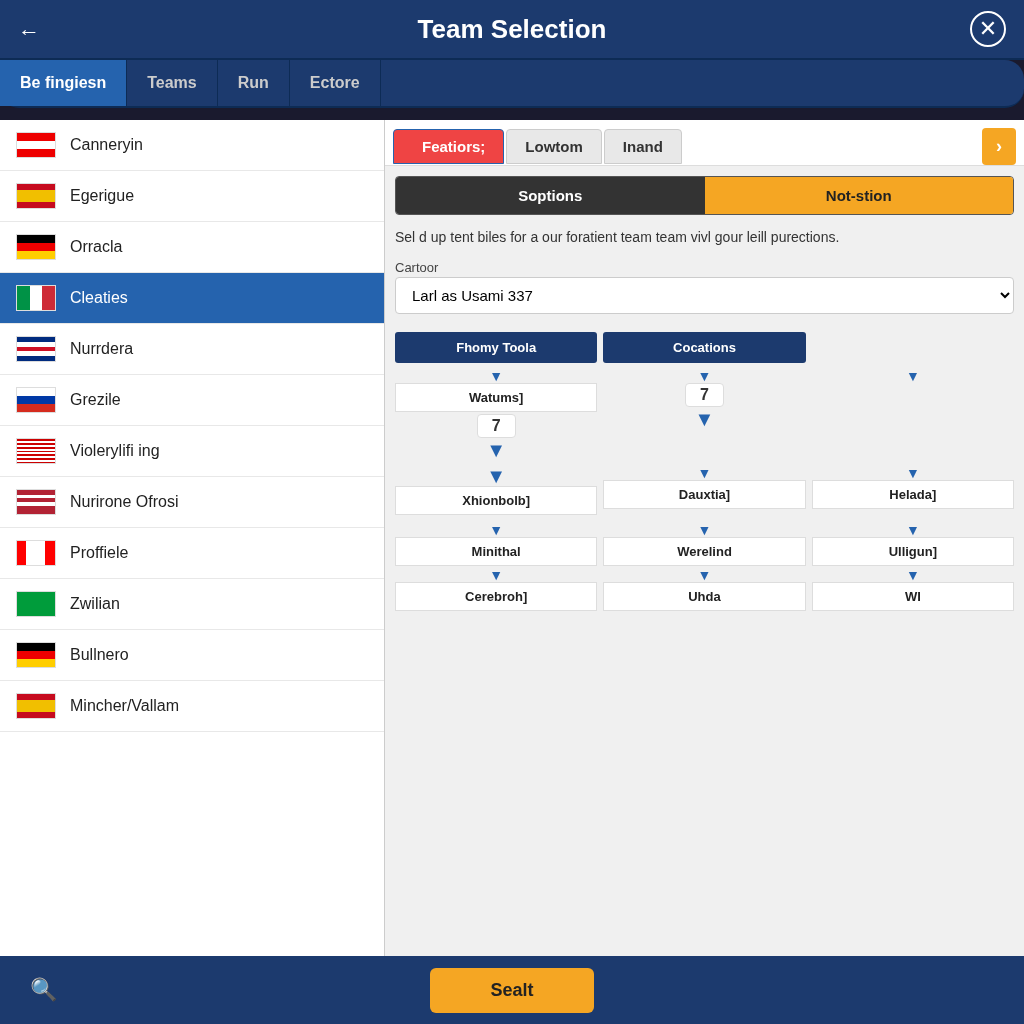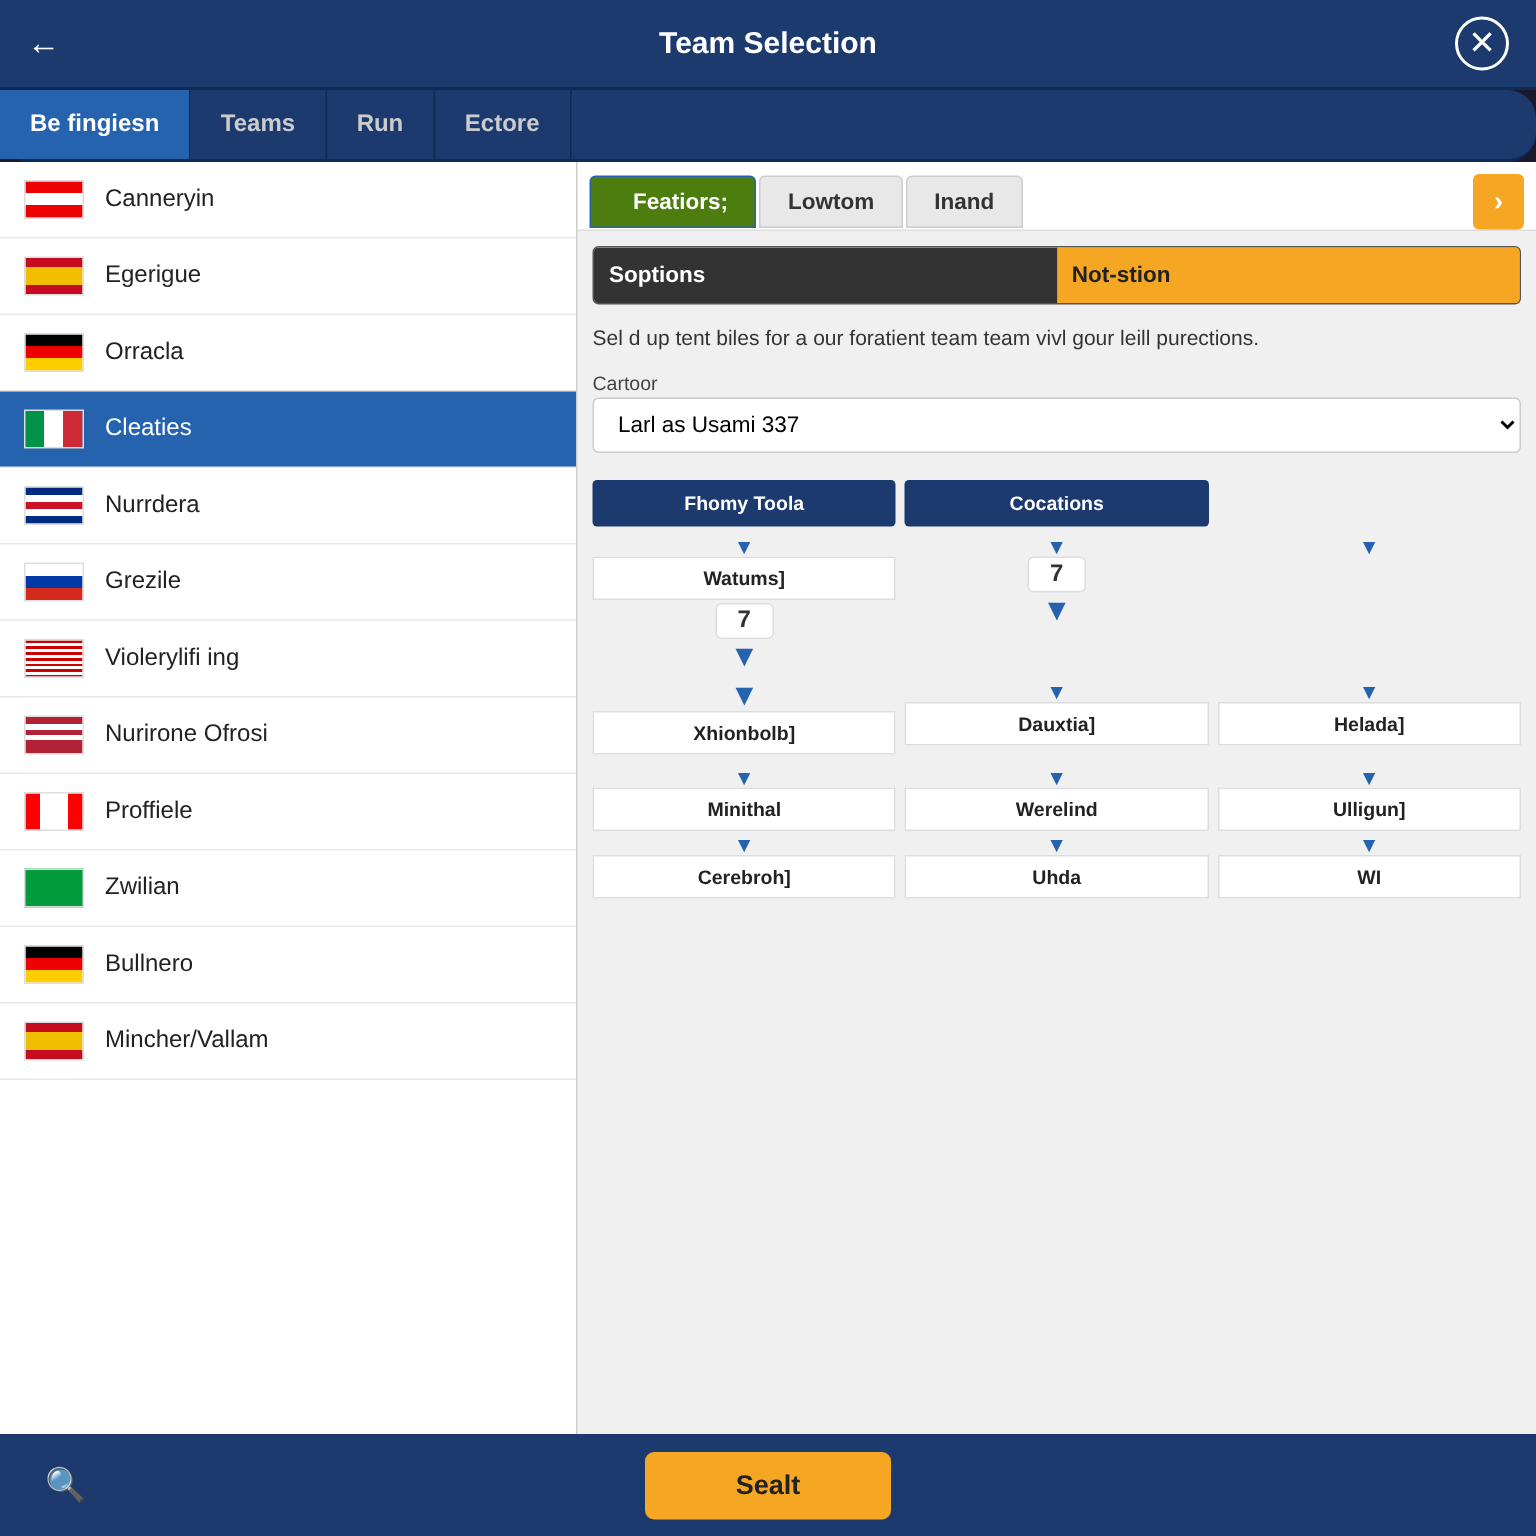--- a/index.html
+++ b/index.html
@@ -17,21 +17,21 @@
       background: #1c3a6e;
       display: flex;
       align-items: center;
       justify-content: center;
       height: 60px;
       position: relative;
       border-bottom: 2px solid #0d2b55;
     }
     .header-title {
       color: white;
-      font-size: 20px;
+      font-size: 26px;
       font-weight: bold;
       text-align: left;
     }
     .back-btn {
       position: absolute;
       left: 18px;
       color: white;
       font-size: 22px;
       cursor: pointer;
       background: none;
@@ -75,20 +75,21 @@
     .nav-tab.active {
       background: #2563ae;
       color: white;
     }
 
     
     .main-content {
       display: flex;
       height: calc(1024px - 60px - 48px - 68px);
       background: #f0f0f0;
+      margin-top: 12px;
     }
 
     
     .team-list {
       width: 385px;
       background: white;
       overflow-y: auto;
       border-right: 1px solid #ccc;
       position: relative;
     }
@@ -144,21 +145,21 @@
       padding: 8px 18px;
       font-size: 15px;
       font-weight: 600;
       border-radius: 4px 4px 0 0;
       cursor: pointer;
       border: 1px solid #ccc;
       background: #e8e8e8;
       color: #333;
     }
     .sub-tab.active {
-      background: #4d7c0f;
+      background: #ef4444;
       color: white;
       border-color: #2563ae;
       padding-left: 28px;
     }
     .sub-tab-arrow {
       margin-left: auto;
       background: #f5a623;
       color: white;
       border: none;
       border-radius: 4px;
@@ -172,20 +173,21 @@
     .toggle-row {
       display: flex;
       margin: 10px 10px 0 10px;
       border-radius: 4px;
       overflow: hidden;
       border: 1px solid #555;
     }
     .toggle-btn {
       flex: 1;
       padding: 10px;
+      text-align: center;
       font-weight: 700;
       font-size: 15px;
       cursor: pointer;
     }
     .toggle-btn.dark {
       background: #333;
       color: white;
     }
     .toggle-btn.yellow {
       background: #f5a623;

